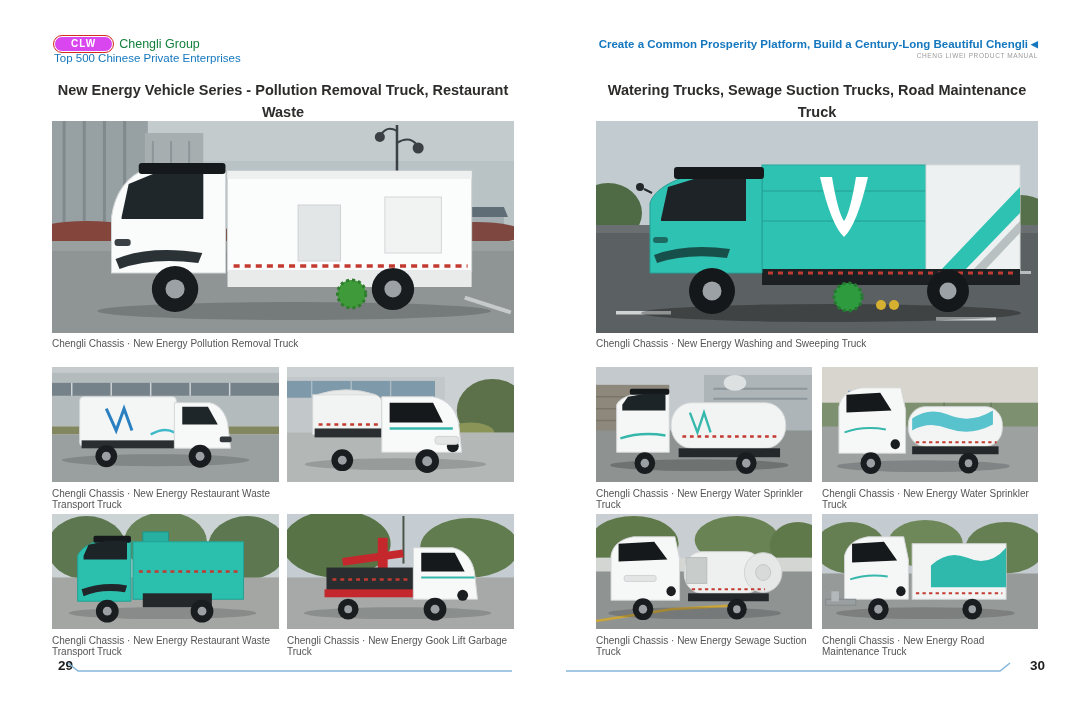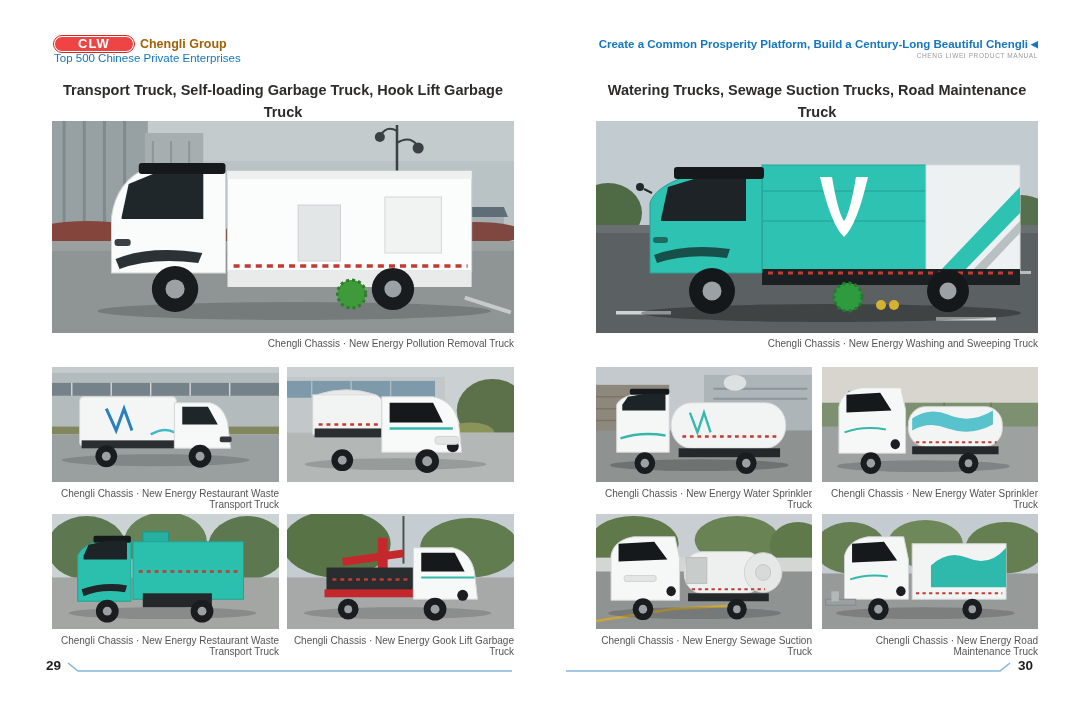--- a/index.html
+++ b/index.html
@@ -8,73 +8,74 @@
     background:#ffffff;font-family:"Liberation Sans", sans-serif;
     -webkit-font-smoothing:antialiased;
   }
   .page{position:absolute;top:0;height:721px;}
   #page-left{left:52px;width:462px;}
   #page-right{left:596px;width:442px;}
 
   
   .logo-row{position:absolute;top:36px;left:2px;display:flex;align-items:center;gap:6px;}
   .clw-badge{
-    background:#ef4444;color:#ffffff;font-weight:bold;font-size:13px;
-    padding:1px 23px;border-radius:9px;border:1px solid #ffffff;
+    background:#d946ef;color:#ffffff;font-weight:bold;font-size:10px;
+    padding:1px 16px;border-radius:9px;border:1px solid #ffffff;
     outline:1.5px solid #d5281e;letter-spacing:1px;line-height:12px;
   }
-  .company-name{color:#a16207;font-weight:bold;font-size:12.5px;}
+  .company-name{color:#15803d;font-weight:normal;font-size:12.5px;}
   .tagline{position:absolute;top:52px;left:2px;color:#1577be;font-weight:normal;font-size:11.5px;}
 
   .hdr-right{position:absolute;top:38px;right:0;text-align:right;}
   .slogan{color:#1577be;font-weight:bold;font-size:11.5px;white-space:nowrap;margin-left:40px;}
   .slogan .arrow{font-size:9px;position:relative;top:-1px;margin-left:3px;}
   .hdr-sub{color:#9a9a9a;font-size:6.5px;letter-spacing:0.6px;margin-top:2px;}
 
   
   .page-title{position:absolute;top:79px;left:0;width:100%;text-align:center;
     color:#2d2c2b;font-weight:bold;font-size:14.5px;line-height:1.52;}
 
   
   figure{margin:0;padding:0;position:absolute;overflow:hidden;background:#cfd4d6;}
   figure svg{display:block;width:100%;height:100%;}
   .hero{top:121px;left:0;width:100%;height:212px;}
-  .cap{position:absolute;color:#545454;text-align:right;font-size:10px;}
+  .cap{position:absolute;color:#545454;text-align:left;font-size:10px;}
   .hero-cap{top:338px;left:0;width:100%;}
   .thumb{height:115px;}
   .row1{top:367px;} .row2{top:514px;}
   .t-cap{font-size:10px;}
   .cap-row1{top:488px;} .cap-row2{top:635px;}
   
   #page-left .slot-a{left:0;width:227px;}
   #page-left .slot-b{left:235px;width:227px;}
   
   #page-right .slot-a{left:0;width:216px;}
   #page-right .slot-b{left:226px;width:216px;}
 
   
-  .pageno{position:absolute;top:658px;color:#1d1d1d;font-weight:bold;font-size:13.5px;}
+  .pageno{position:absolute;top:658px;color:#1d1d1d;font-weight:bold;font-size:13.5px;margin-left:12px;}
   #pageno-left{left:46px;}
   #pageno-right{left:1018px;}
   .footer-line{position:absolute;top:661px;height:14px;}
   #fline-left{left:66px;width:448px;}
   #fline-right{left:566px;width:446px;}
 </style>
 </head>
 <body>
 
 <div class="page" id="page-left">
 
   <div class="logo-row">
     <span class="clw-badge">CLW</span>
     <span class="company-name">Chengli Group</span>
   </div>
   <div class="tagline">Top 500 Chinese Private Enterprises</div>
 
   <div class="page-title">
+    <div>New Energy Vehicle Series - Pollution Removal Truck, Restaurant Waste</div>
     <div>Transport Truck, Self-loading Garbage Truck, Hook Lift Garbage Truck</div>
   </div>
 
   <figure class="hero">
     <svg viewBox="0 0 458 212" preserveAspectRatio="none">
       <rect width="458" height="122" fill="#b9c2c5"></rect>
       <rect width="458" height="40" fill="#c3cbcd"></rect>
 
       <rect x="0" y="0" width="95" height="120" fill="#97a0a2"></rect>
       <g stroke="#717d80" stroke-width="3" opacity=".6">

